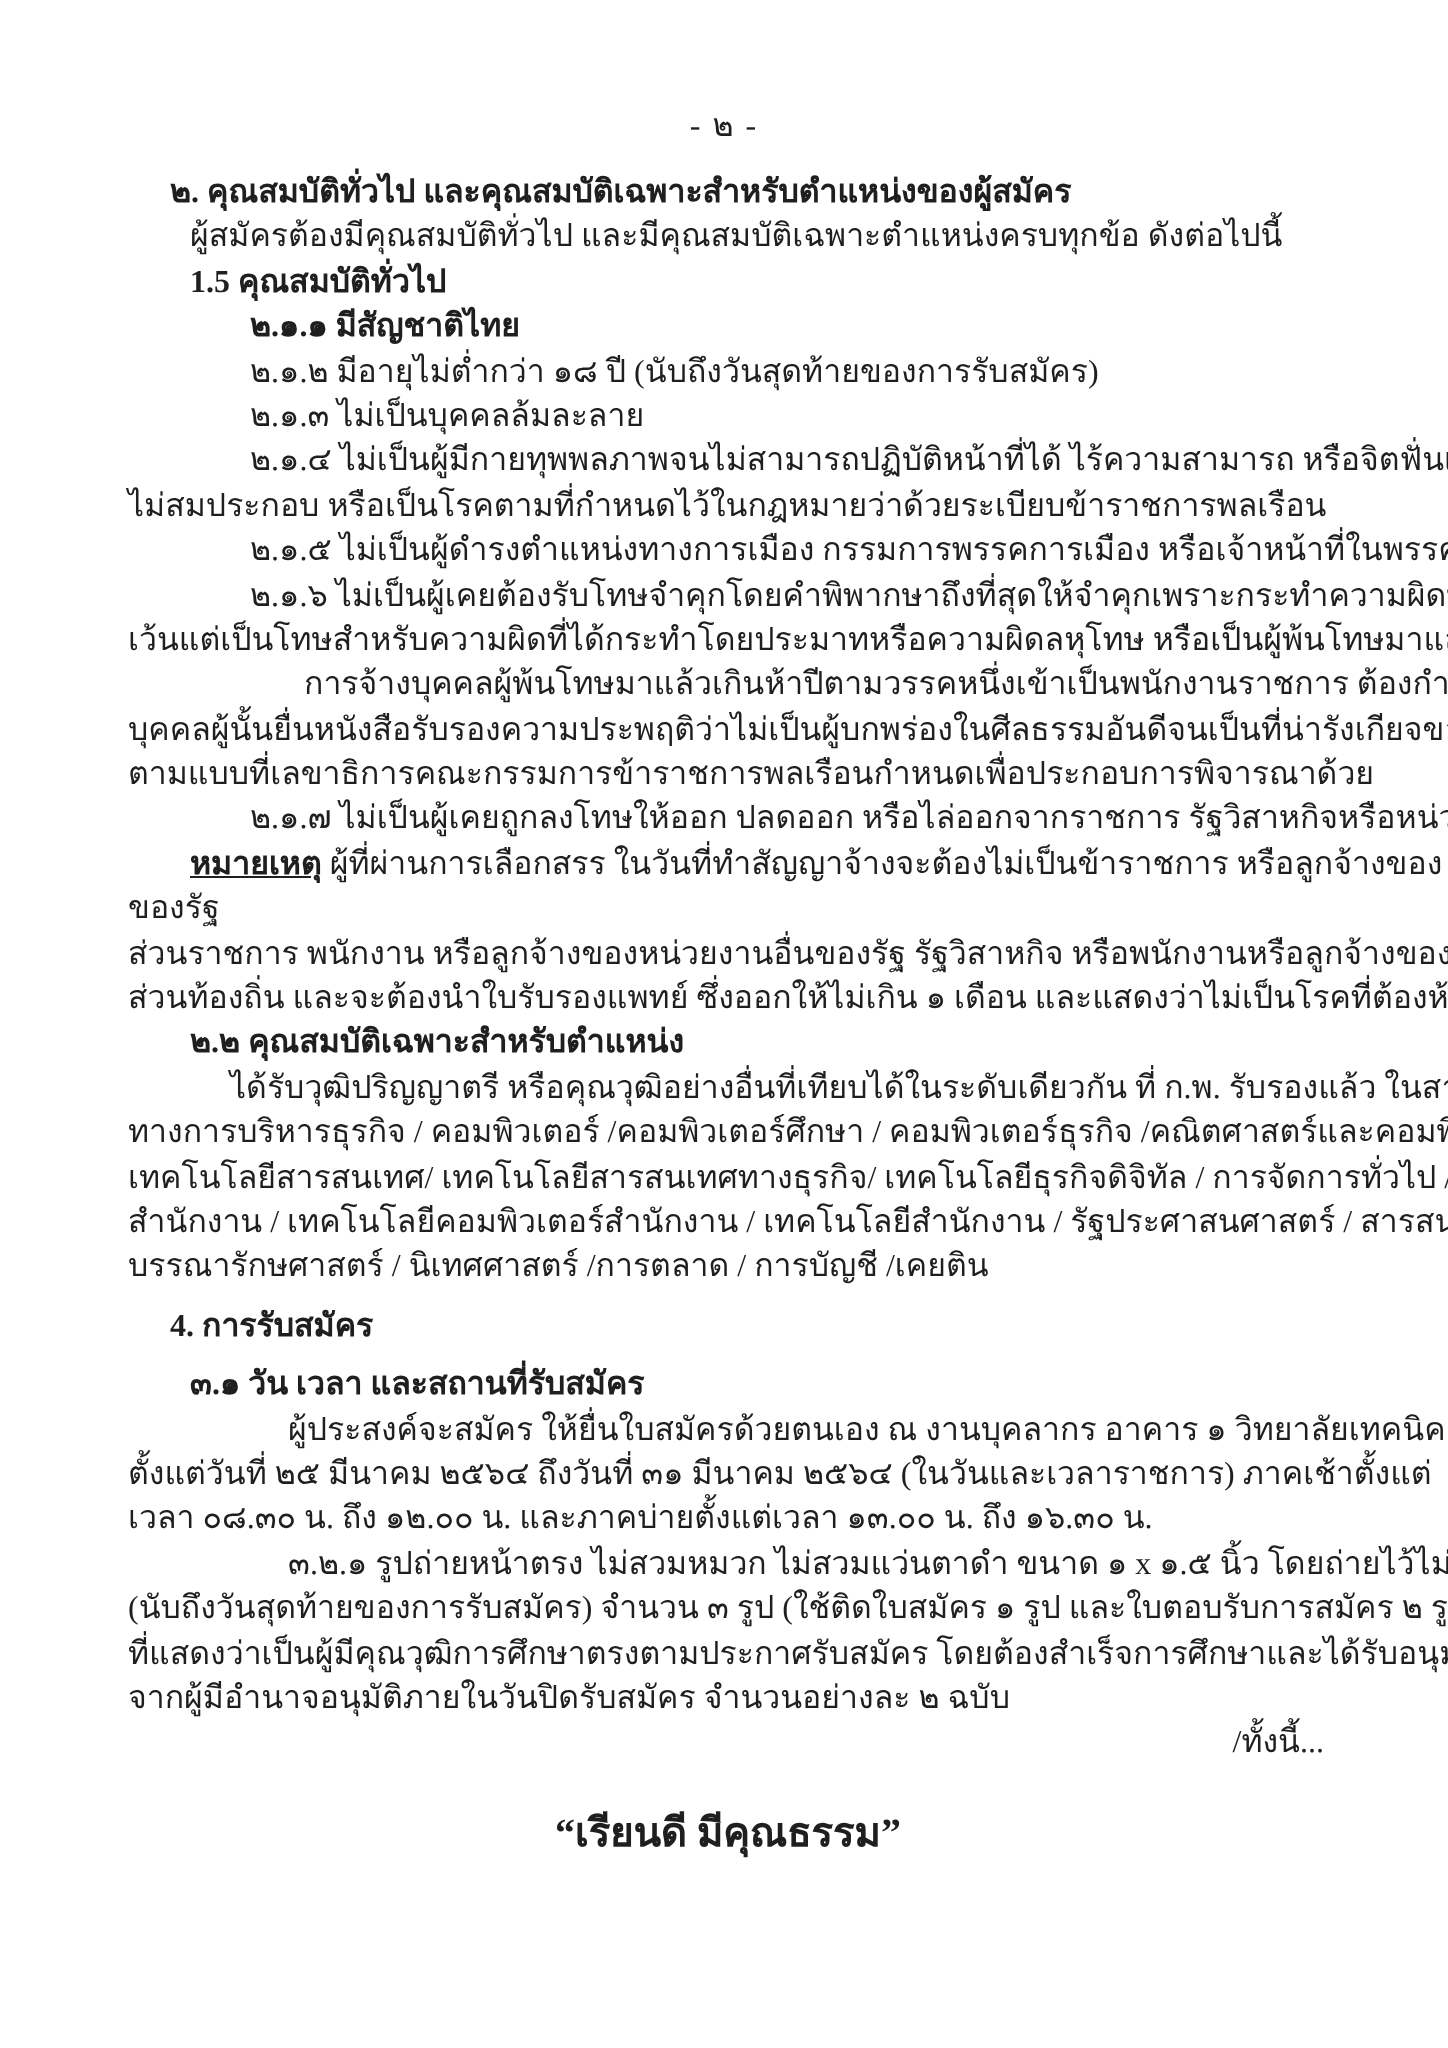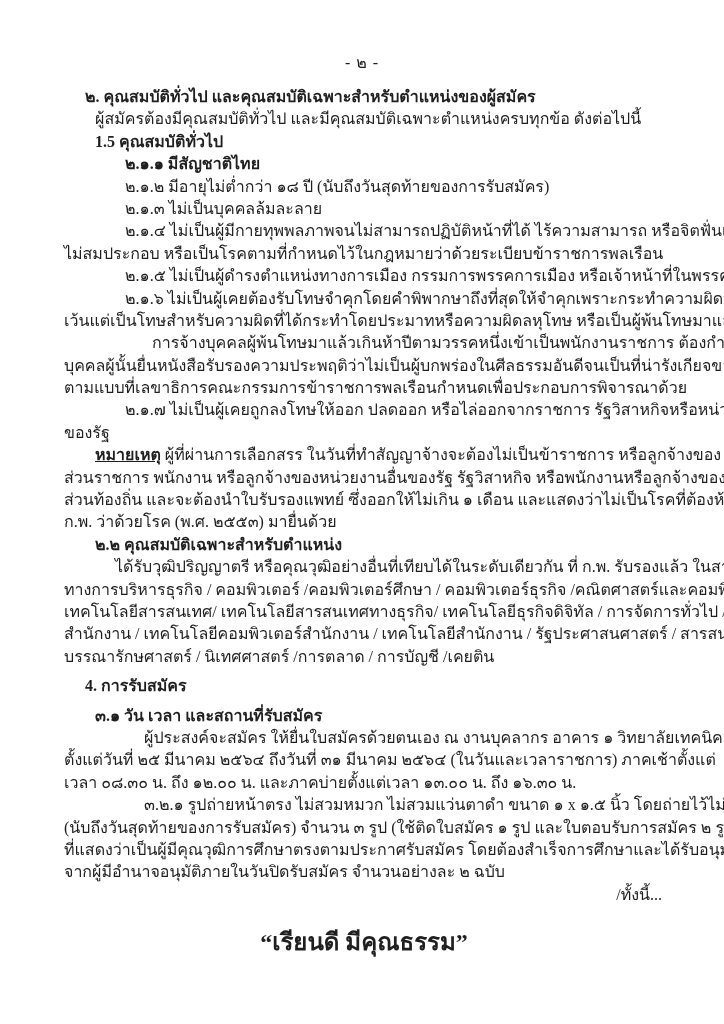--- a/index.html
+++ b/index.html
@@ -30,21 +30,21 @@
   .line .prefix{font-weight:bold;text-decoration:underline;}
   .continuation{
     text-align:right;
     padding-right:2px;
     margin-top:0;
   }
   .footer-quote{
     margin-top:16px;
     text-align:center;
     font-weight:bold;
-    font-size:24px;
+    font-size:20px;
   }
 </style>
 </head>
 <body>
 
 <div class="page">
 
   <div class="page-number">- ๒ -</div>
 
   <div class="doc-body">
@@ -57,25 +57,24 @@
         <div class="line" style="padding-left: 61px;">๒.๑.๓ ไม่เป็นบุคคลล้มละลาย</div>
         <div class="line" style="padding-left: 61px;">๒.๑.๔ ไม่เป็นผู้มีกายทุพพลภาพจนไม่สามารถปฏิบัติหน้าที่ได้ ไร้ความสามารถ หรือจิตฟั่นเฟือน</div>
         <div class="line" style="padding-left: 0px;">ไม่สมประกอบ หรือเป็นโรคตามที่กำหนดไว้ในกฎหมายว่าด้วยระเบียบข้าราชการพลเรือน</div>
         <div class="line" style="padding-left: 61px;">๒.๑.๕ ไม่เป็นผู้ดำรงตำแหน่งทางการเมือง กรรมการพรรคการเมือง หรือเจ้าหน้าที่ในพรรคการเมือง</div>
         <div class="line" style="padding-left: 61px;">๒.๑.๖ ไม่เป็นผู้เคยต้องรับโทษจำคุกโดยคำพิพากษาถึงที่สุดให้จำคุกเพราะกระทำความผิดทางอาญา</div>
         <div class="line" style="padding-left: 0px;">เว้นแต่เป็นโทษสำหรับความผิดที่ได้กระทำโดยประมาทหรือความผิดลหุโทษ หรือเป็นผู้พ้นโทษมาแล้วเกินห้าปี</div>
         <div class="line" style="padding-left: 88px;">การจ้างบุคคลผู้พ้นโทษมาแล้วเกินห้าปีตามวรรคหนึ่งเข้าเป็นพนักงานราชการ ต้องกำหนดให้</div>
         <div class="line" style="padding-left: 0px;">บุคคลผู้นั้นยื่นหนังสือรับรองความประพฤติว่าไม่เป็นผู้บกพร่องในศีลธรรมอันดีจนเป็นที่น่ารังเกียจของสังคม</div>
         <div class="line" style="padding-left: 0px;">ตามแบบที่เลขาธิการคณะกรรมการข้าราชการพลเรือนกำหนดเพื่อประกอบการพิจารณาด้วย</div>
         <div class="line" style="padding-left: 61px;">๒.๑.๗ ไม่เป็นผู้เคยถูกลงโทษให้ออก ปลดออก หรือไล่ออกจากราชการ รัฐวิสาหกิจหรือหน่วยงานอื่น</div>
+        <div class="line" style="padding-left: 31px;"><span class="prefix">หมายเหตุ</span><span> ผู้ที่ผ่านการเลือกสรร ในวันที่ทำสัญญาจ้างจะต้องไม่เป็นข้าราชการ หรือลูกจ้างของ</span></div>
         <div class="line" style="padding-left: 0px;">ของรัฐ</div>
-        <div class="line" style="padding-left: 31px;"><span class="prefix">หมายเหตุ</span><span> ผู้ที่ผ่านการเลือกสรร ในวันที่ทำสัญญาจ้างจะต้องไม่เป็นข้าราชการ หรือลูกจ้างของ</span></div>
         <div class="line" style="padding-left: 0px;">ส่วนราชการ พนักงาน หรือลูกจ้างของหน่วยงานอื่นของรัฐ รัฐวิสาหกิจ หรือพนักงานหรือลูกจ้างของราชการ</div>
         <div class="line" style="padding-left: 0px;">ส่วนท้องถิ่น และจะต้องนำใบรับรองแพทย์ ซึ่งออกให้ไม่เกิน ๑ เดือน และแสดงว่าไม่เป็นโรคที่ต้องห้ามตามกฎ</div>
-        <div class="line" style="padding-left: 0px;">ก.พ. ว่าด้วยโรค (พ.ศ. ๒๕๕๓) มายื่นด้วย</div>
         <div class="line bold" style="padding-left: 31px;">๒.๒ คุณสมบัติเฉพาะสำหรับตำแหน่ง</div>
         <div class="line" style="padding-left: 51px;">ได้รับวุฒิปริญญาตรี หรือคุณวุฒิอย่างอื่นที่เทียบได้ในระดับเดียวกัน ที่ ก.พ. รับรองแล้ว ในสาขาวิชา</div>
         <div class="line" style="padding-left: 0px;">ทางการบริหารธุรกิจ / คอมพิวเตอร์ /คอมพิวเตอร์ศึกษา / คอมพิวเตอร์ธุรกิจ /คณิตศาสตร์และคอมพิวเตอร์ /</div>
         <div class="line" style="padding-left: 0px;">เทคโนโลยีสารสนเทศ/ เทคโนโลยีสารสนเทศทางธุรกิจ/ เทคโนโลยีธุรกิจดิจิทัล / การจัดการทั่วไป / การจัดการ</div>
         <div class="line" style="padding-left: 0px;">สำนักงาน / เทคโนโลยีคอมพิวเตอร์สำนักงาน / เทคโนโลยีสำนักงาน / รัฐประศาสนศาสตร์ / สารสนเทศศาสตร์และ</div>
         <div class="line" style="padding-left: 0px;">บรรณารักษศาสตร์ / นิเทศศาสตร์  /การตลาด / การบัญชี /เคยติน</div>
         <div class="line bold" style="padding-left: 21px; margin-top: 7px;">4. การรับสมัคร</div>
         <div class="line bold" style="padding-left: 31px; margin-top: 7px;">๓.๑ วัน เวลา และสถานที่รับสมัคร</div>
         <div class="line" style="padding-left: 80px;">ผู้ประสงค์จะสมัคร ให้ยื่นใบสมัครด้วยตนเอง ณ งานบุคลากร อาคาร ๑ วิทยาลัยเทคนิคเพชรบุรี</div>
         <div class="line" style="padding-left: 0px;">ตั้งแต่วันที่ ๒๕ มีนาคม ๒๕๖๔  ถึงวันที่ ๓๑ มีนาคม ๒๕๖๔ (ในวันและเวลาราชการ) ภาคเช้าตั้งแต่</div>

